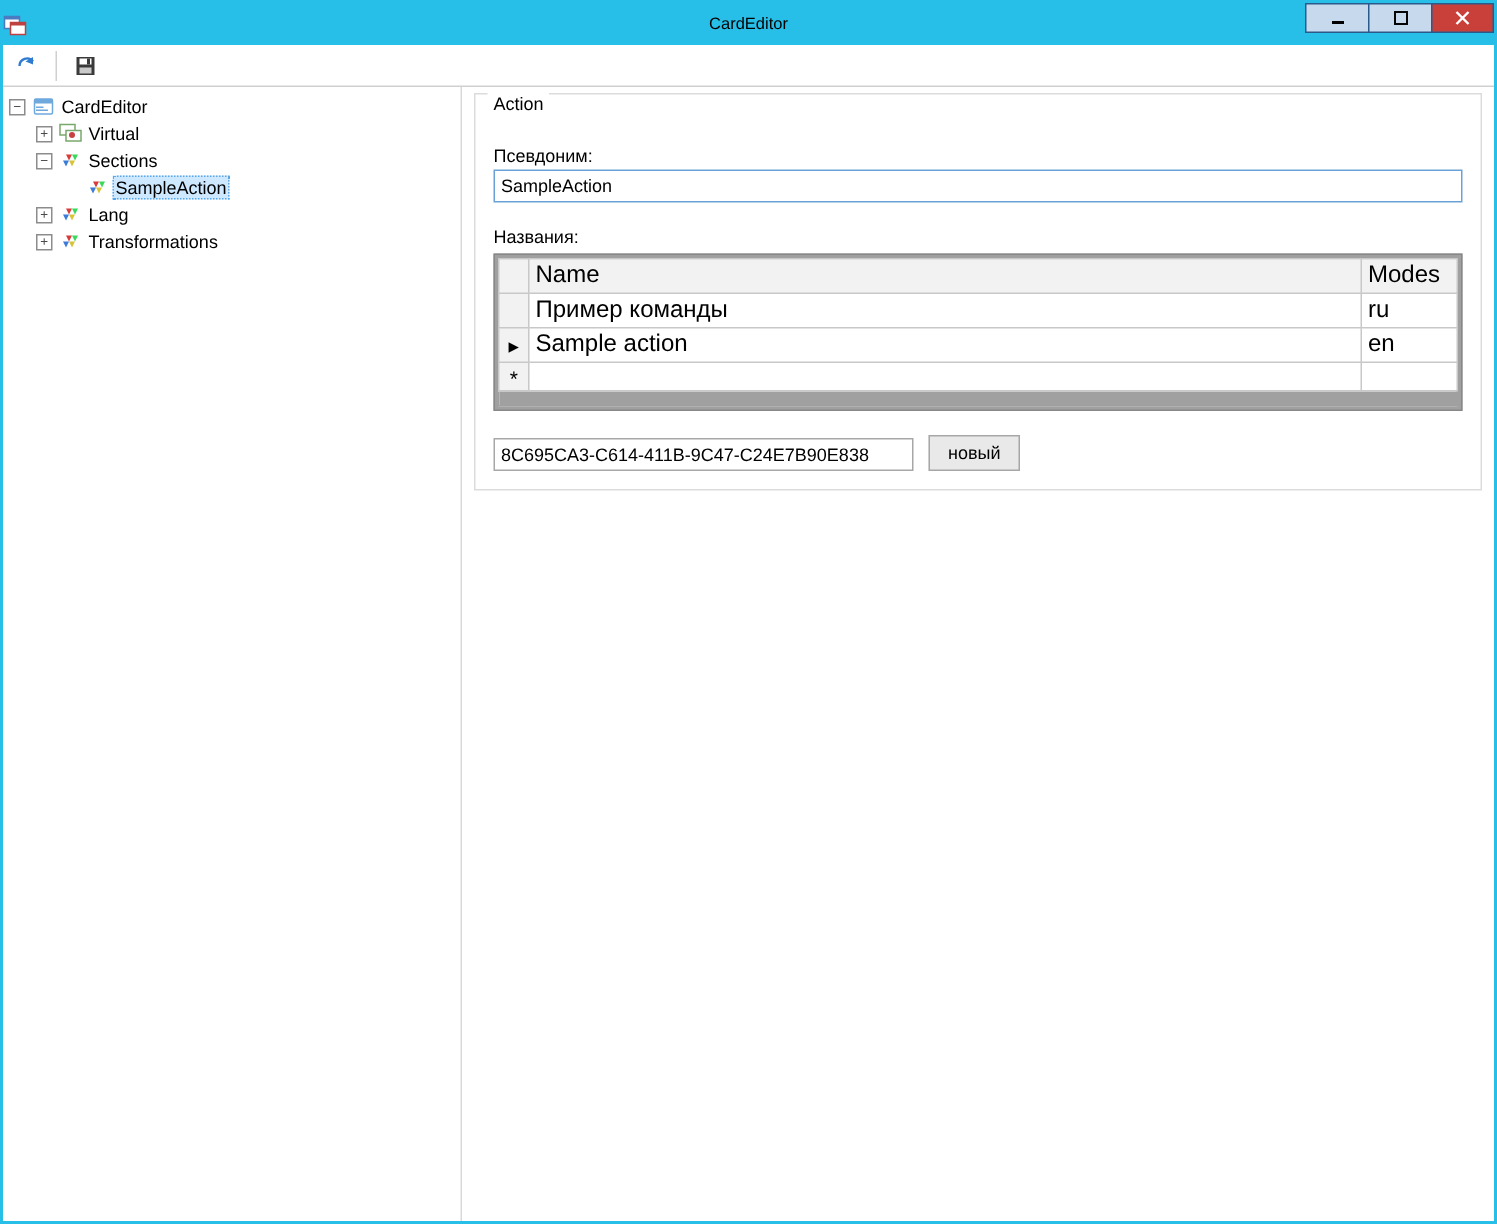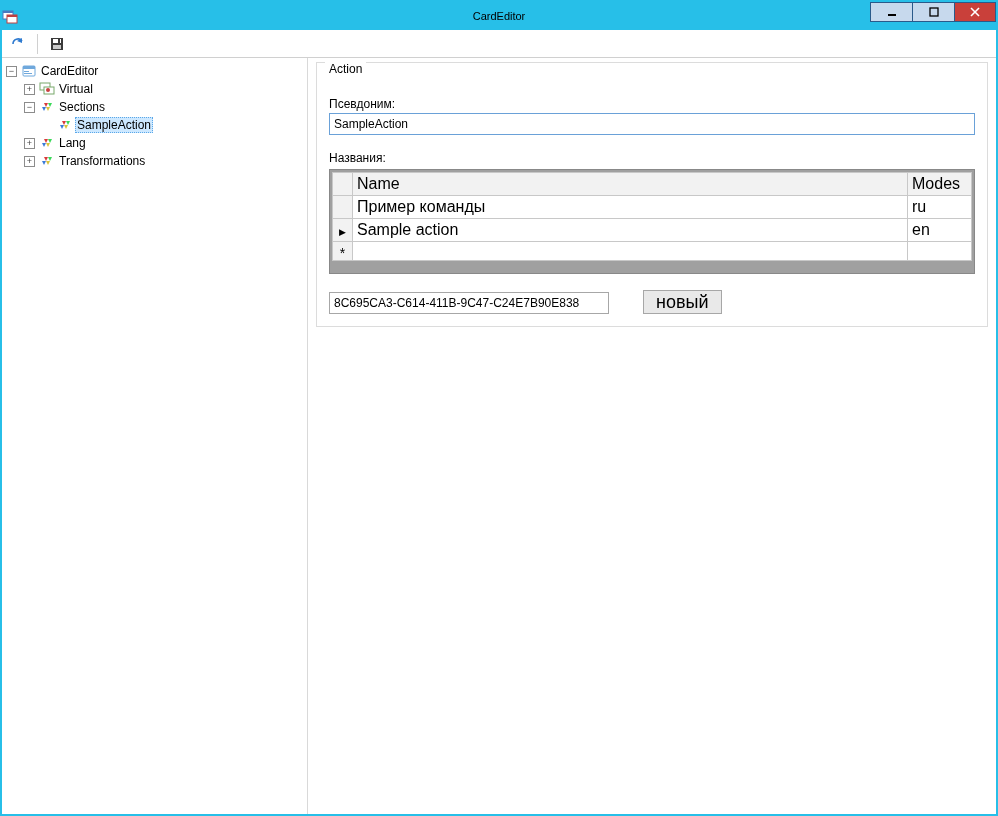--- a/index.html
+++ b/index.html
@@ -131,21 +131,21 @@
   }
 
   .id-row {
     display:flex; align-items:flex-end; gap:10px; margin-top:4px;
   }
   .id-row .text-input { width:280px; }
   .btn {
     height:24px; padding:0 12px;
     background:#e9e9e9;
     border:1px solid #a7a7a7; cursor:default;
-    font-family:inherit; font-size:18px;margin-left:24px;
+    font-family:inherit; font-size:12px;
   }
 
   
   .form-icon {
     width:16px; height:16px;
   }
 </style>
 </head>
 <body>
 

